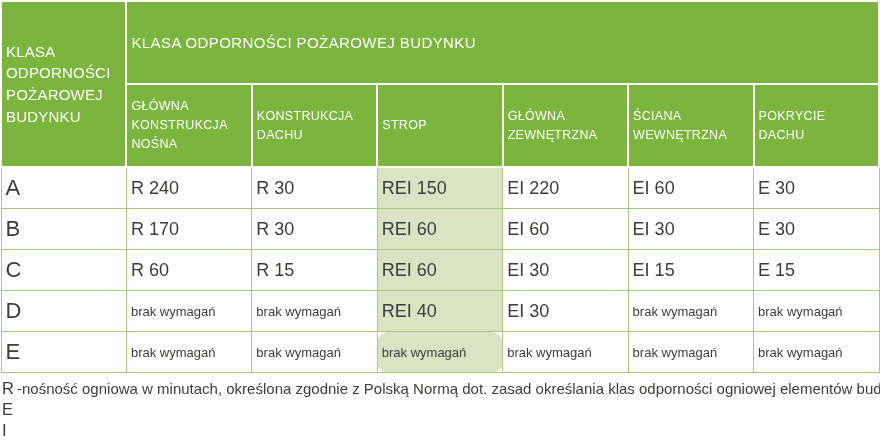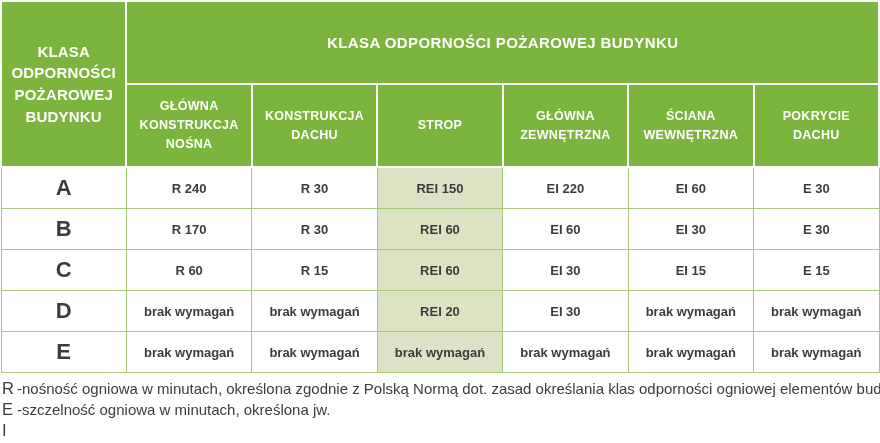--- a/index.html
+++ b/index.html
@@ -11,25 +11,24 @@
     overflow: hidden;
     font-family: "Liberation Sans", sans-serif;
     color: #3c3c3b;
   }
   .fire-table {
     border-collapse: collapse;
     table-layout: fixed;
     width: 880px;
   }
   .fire-table td {
-    text-align: center;
+    text-align: left;
     vertical-align: middle;
     padding: 0 4px;
     overflow: hidden;
-    font-weight: bold;
   }
   
   .head {
     background: #7cb53e;
     color: #ffffff;
     border: 2px solid #ffffff;
   }
   .corner {
     height: 164px;
     font-size: 15px;
@@ -47,22 +46,22 @@
     line-height: 1.5;
     letter-spacing: 0.3px;
   }
   
   .cell {
     background: #ffffff;
     border: 1px solid #a9c87e;
     height: 40px;
   }
   .row-label { font-size: 22px; }
-  .value { font-size: 13px; }
-  .sm { font-size: 13px; }
+  .value { font-size: 18px; }
+  .sm { font-size: 13px; border-radius: 12px; }
   .strop { background: #dbe3c4; }
   
   .legend {
     padding: 5px 2px 0 2px;
     font-size: 15px;
   }
   .foot-line {
     display: flex;
     align-items: baseline;
     line-height: 21px;
@@ -128,21 +127,21 @@
       <td class="cell value strop">REI 60</td>
       <td class="cell value">EI 30</td>
       <td class="cell value">EI 15</td>
       <td class="cell value">E 15</td>
     </tr>
 
     <tr>
       <td class="cell row-label">D</td>
       <td class="cell value sm">brak wymagań</td>
       <td class="cell value sm">brak wymagań</td>
-      <td class="cell value strop">REI 20</td>
+      <td class="cell value strop">REI 40</td>
       <td class="cell value">EI 30</td>
       <td class="cell value sm">brak wymagań</td>
       <td class="cell value sm">brak wymagań</td>
     </tr>
 
     <tr>
       <td class="cell row-label">E</td>
       <td class="cell value sm">brak wymagań</td>
       <td class="cell value sm">brak wymagań</td>
       <td class="cell value sm strop">brak wymagań</td>
@@ -153,18 +152,17 @@
   </tbody>
 </table>
 
 <div class="legend">
   <div class="foot-line">
     <span class="foot-letter">R</span>
     <span>-nośność ogniowa w minutach, określona zgodnie z Polską Normą dot. zasad określania klas odporności ogniowej elementów budynku</span>
   </div>
   <div class="foot-line">
     <span class="foot-letter">E</span>
-    <span>-szczelność ogniowa w minutach, określona jw.</span>
   </div>
   <div class="foot-line">
     <span class="foot-letter">I</span>
   </div>
 </div>
 
 </body></html>

